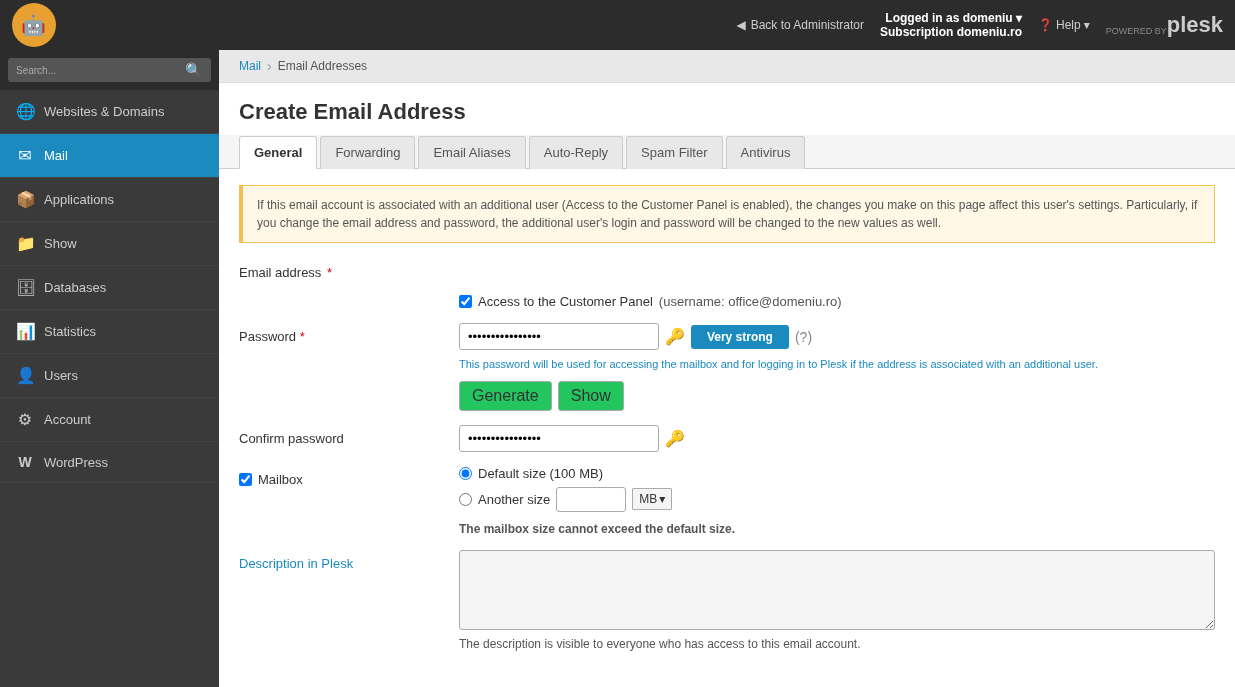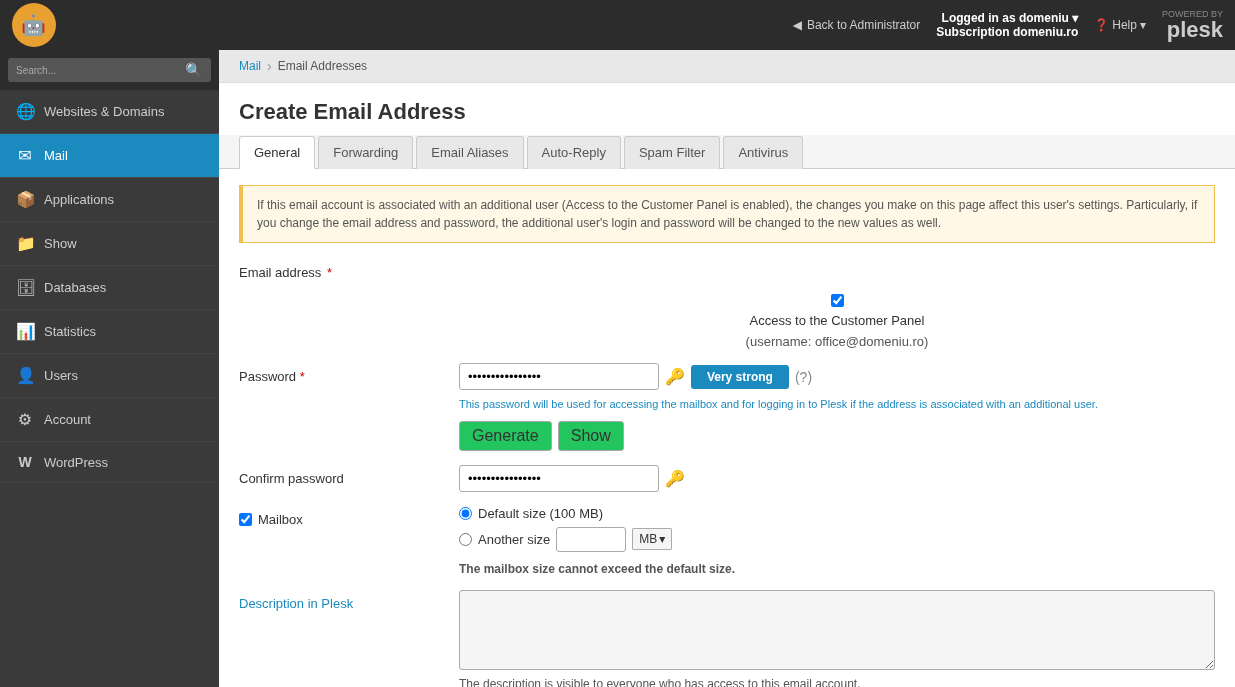--- a/index.html
+++ b/index.html
@@ -49,21 +49,21 @@
     .topbar-help {
       color: #ccc;
       font-size: 12px;
       cursor: pointer;
       display: flex;
       align-items: center;
       gap: 3px;
     }
     .plesk-logo {
       display: flex;
-      flex-direction: column;
+      flex-direction: row;
       align-items: flex-end;
       color: #888;
       font-size: 9px;
     }
     .plesk-logo .plesk-name {
       font-size: 22px;
       color: #ccc;
       font-weight: bold;
       line-height: 1;
     }
@@ -168,21 +168,21 @@
       margin-right: 3px;
       background: #e8e8e8;
       border-radius: 3px 3px 0 0;
       position: relative;
       top: 1px;
     }
     .tab.active {
       background: #fff;
       color: #333;
       border-bottom: 1px solid #fff;
-      font-weight: normal;
+      font-weight: bold;
     }
 
     
     .form-area {
       padding: 16px 20px;
       background: #fff;
     }
     .info-box {
       background: #fff8e6;
       border: 1px solid #f0c050;
@@ -227,21 +227,20 @@
     .email-domain { color: #555; font-size: 13px; }
 
     .checkbox-row {
       display: flex;
       align-items: center;
       gap: 6px;
       margin-bottom: 14px;
       margin-left: 220px;
       color: #333;
       font-size: 13px;
-      flex-direction: column;
     }
 
     .password-row {
       display: flex;
       align-items: center;
       gap: 6px;
     }
     .password-input {
       width: 200px;
       padding: 5px 8px;

